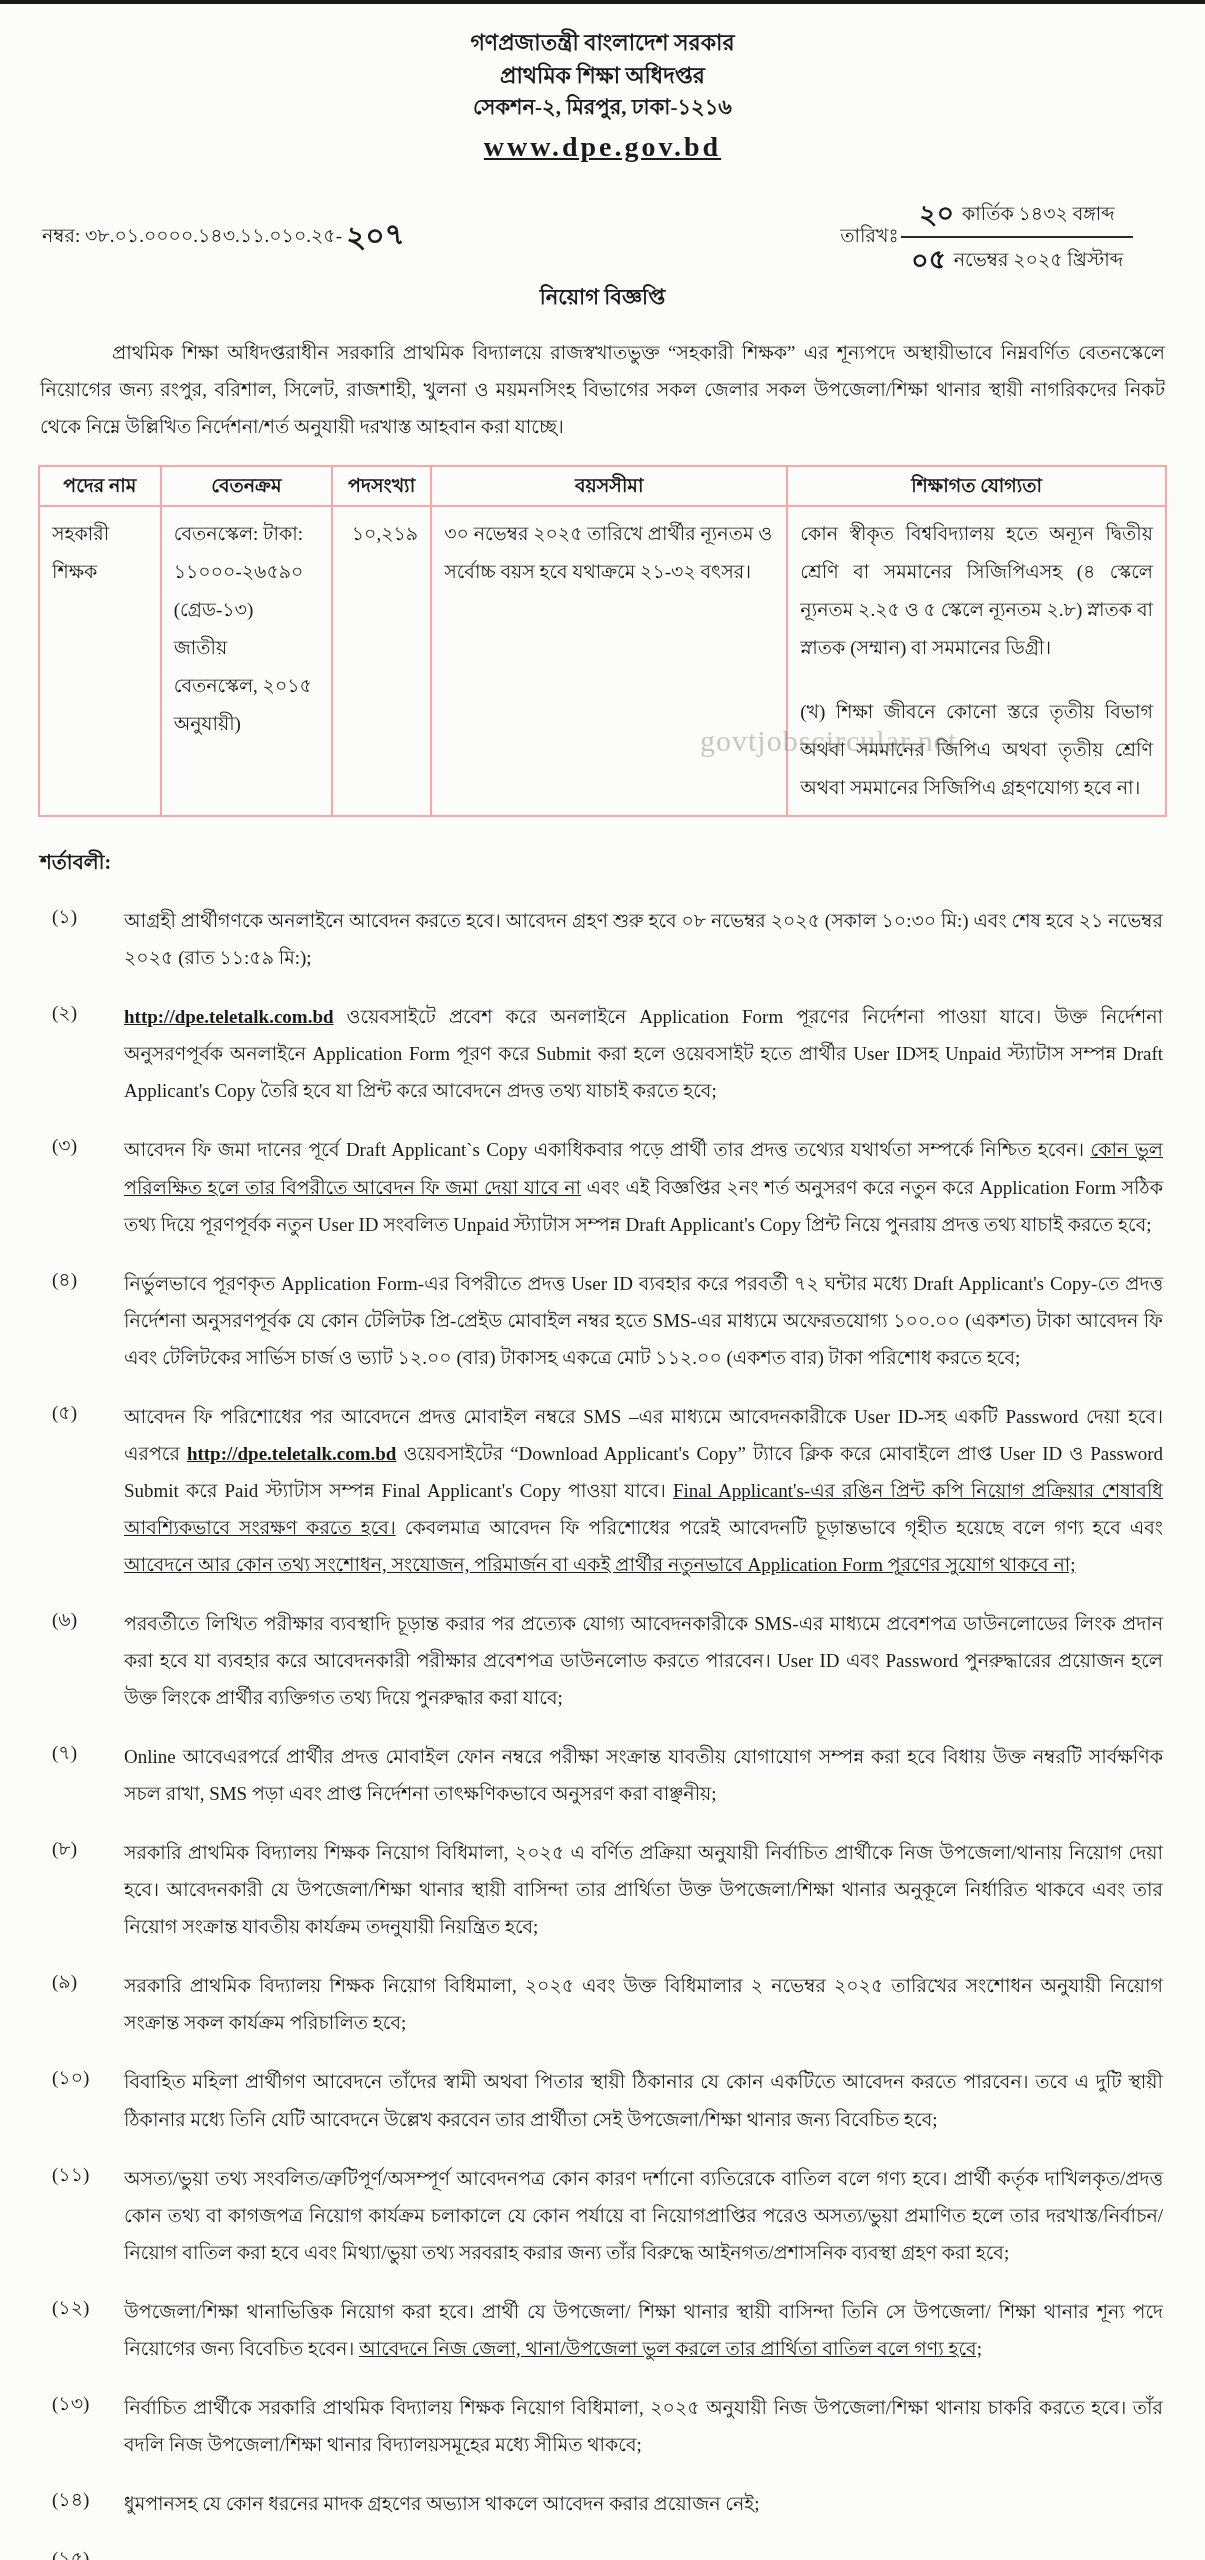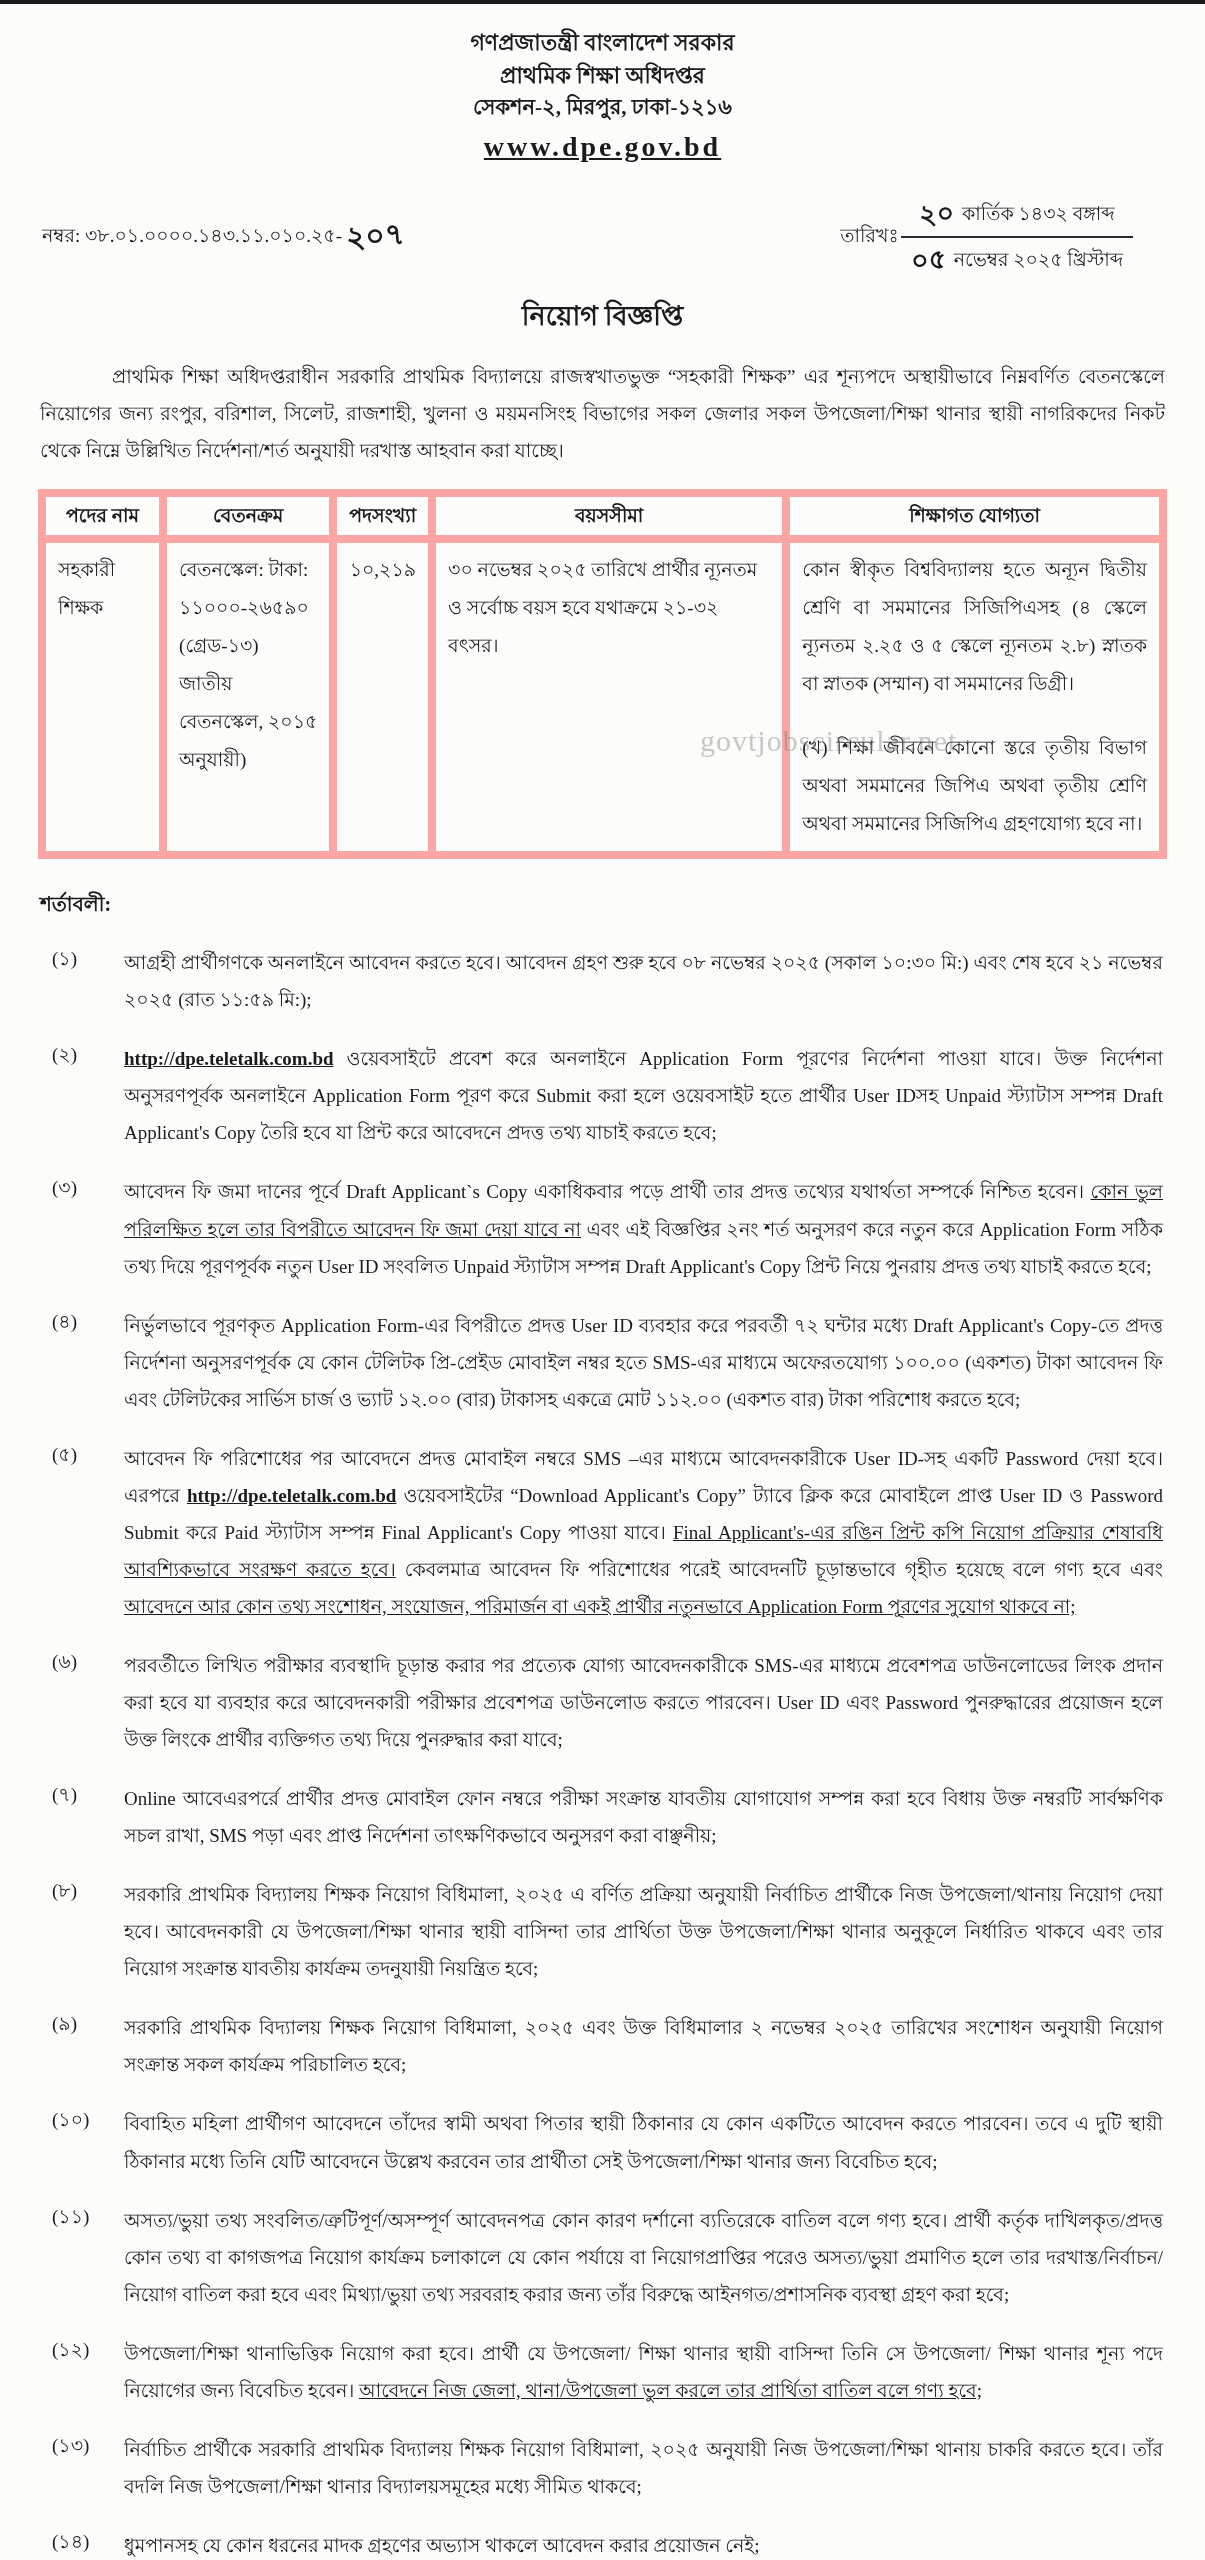--- a/index.html
+++ b/index.html
@@ -30,24 +30,24 @@
   .memo-row{display:flex;justify-content:space-between;align-items:flex-start;margin-top:26px;padding:0 4px;}
   .memo-no{font-size:19px;padding-top:18px;}
   .hand{font-family:"DejaVu Sans",sans-serif;font-weight:bold;display:inline-block;transform:rotate(-4deg);}
   .hand-no{font-size:30px;vertical-align:-4px;margin-left:4px;}
   .date-block{display:flex;align-items:center;gap:2px;padding-right:30px;}
   .date-label{font-size:19px;}
   .date-frac{display:inline-block;text-align:center;line-height:1.5;}
   .date-top{display:block;border-bottom:2px solid #2a2a2a;padding:0 10px 2px 10px;}
   .date-bottom{display:block;padding:2px 10px 0 10px;}
   .date-hand{font-size:27px;vertical-align:-3px;margin-right:8px;}
-  .doc-title{text-align:center;font-weight:bold;font-size:27px;margin-top:14px;}
+  .doc-title{text-align:center;font-weight:bold;font-size:21px;}
   .intro{text-align:justify;text-indent:72px;line-height:1.95;margin:18px 2px 20px 2px;}
   table.vac{width:100%;border-collapse:collapse;margin-top:4px;}
-  table.vac th,table.vac td{border:8px solid #fca5a5;padding:8px 12px;vertical-align:top;line-height:2.0;font-size:19px;}
+  table.vac th,table.vac td{border:2px solid #fca5a5;padding:8px 12px;vertical-align:top;line-height:2.0;font-size:19px;}
   table.vac th{text-align:center;font-weight:bold;padding:6px 8px;line-height:1.4;}
   td.center{text-align:right;}
   td.pre{white-space:pre-line;}
   td.qual p{margin:0 0 26px 0;text-align:justify;}
   td.qual p:last-child{margin-bottom:0;}
   .cond-heading{font-weight:bold;font-size:20px;margin:30px 0 6px 2px;}
   .cond-row{display:flex;margin-top:22px;}
   .cond-num{flex:none;width:86px;padding-left:14px;box-sizing:border-box;}
   .cond-body{flex:1;text-align:justify;line-height:1.95;padding-right:4px;}
   .u{text-decoration:underline;}

